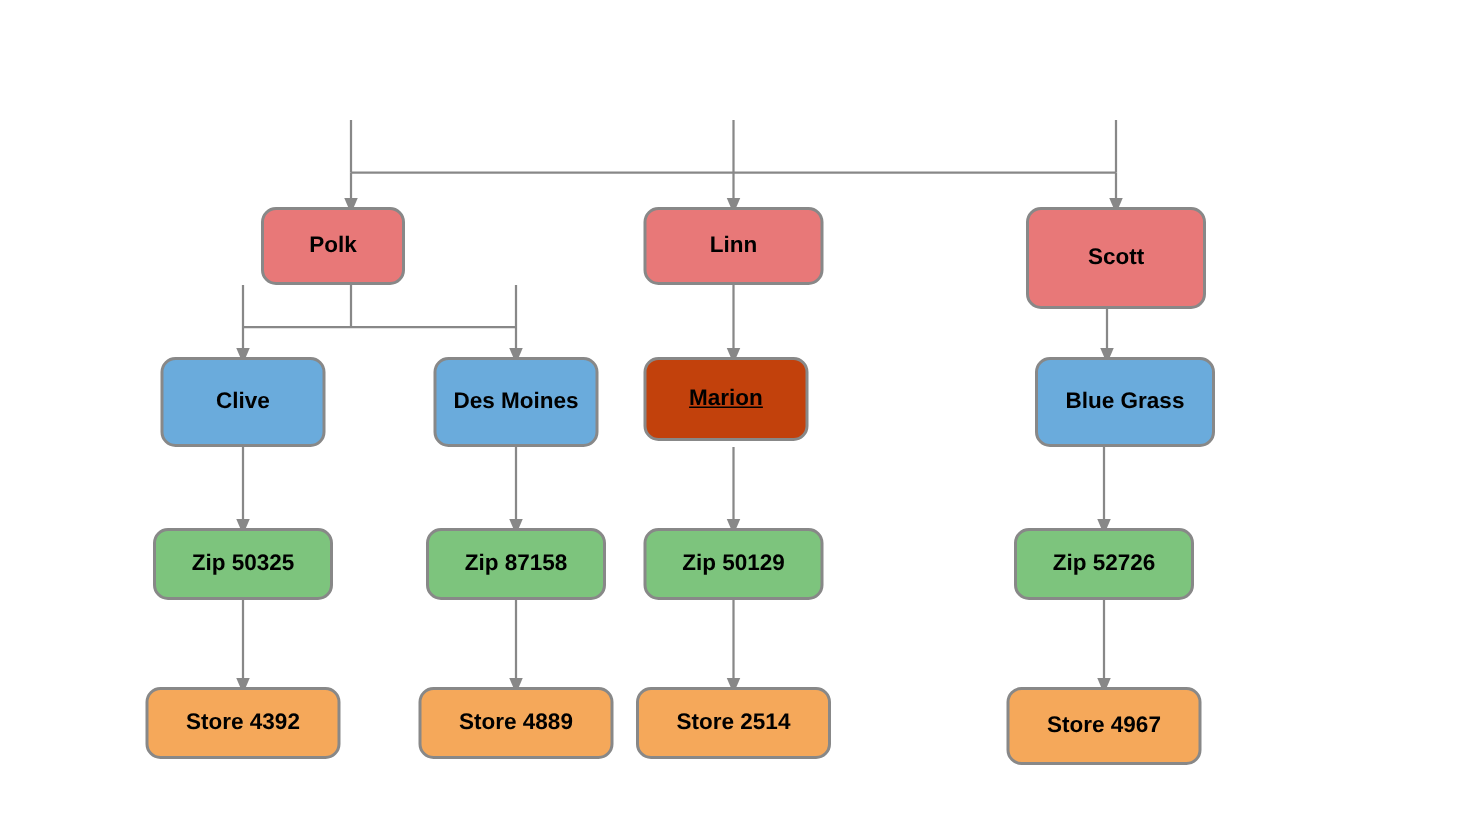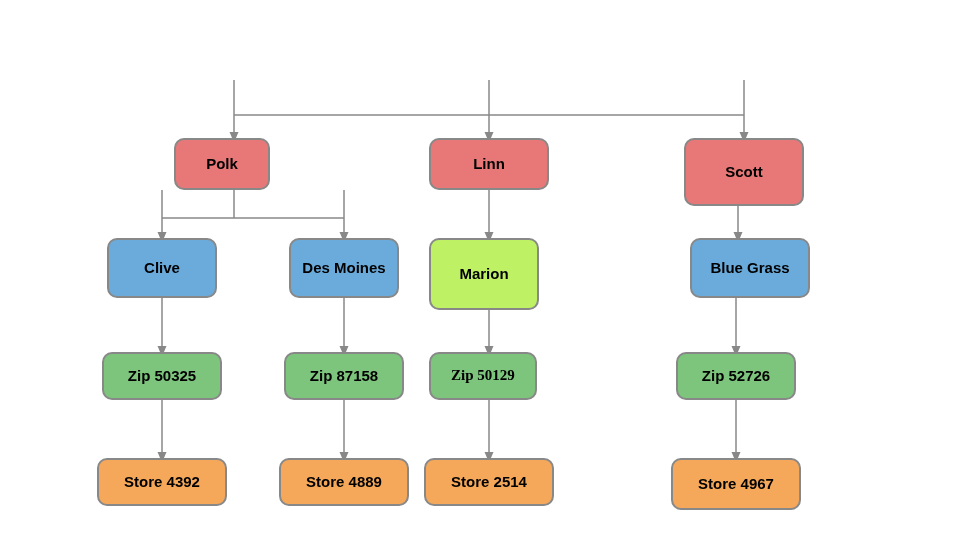--- a/index.html
+++ b/index.html
@@ -80,26 +80,27 @@
     }
     .node-desmoines {
       background: #6aabdc;
       border-color: #888;
       width: 110px;
       height: 60px;
       left: 289px;
       top: 238px;
     }
     .node-marion {
-      background: #bef264;
+      background: #c2410c;
       border-color: #888;
       width: 110px;
-      height: 72px;
-      left: 429px;
-      top: 238px;
+      height: 56px;
+      left: 429px;
+      top: 238px;
+      text-decoration: underline;
     }
     .node-bluegrass {
       background: #6aabdc;
       border-color: #888;
       width: 120px;
       height: 60px;
       left: 678px;
       top: 238px;
       margin-left: 12px;
     }
@@ -116,25 +117,24 @@
       background: #7dc47d;
       border-color: #888;
       width: 120px;
       height: 48px;
       left: 284px;
       top: 352px;
     }
     .node-zip50129 {
       background: #7dc47d;
       border-color: #888;
-      width: 108px;
-      height: 48px;
-      left: 429px;
-      top: 352px;
-      font-family: Liberation Serif, serif;
+      width: 120px;
+      height: 48px;
+      left: 429px;
+      top: 352px;
     }
     .node-zip52726 {
       background: #7dc47d;
       border-color: #888;
       width: 120px;
       height: 48px;
       left: 676px;
       top: 352px;
     }
     .node-store4392 {

